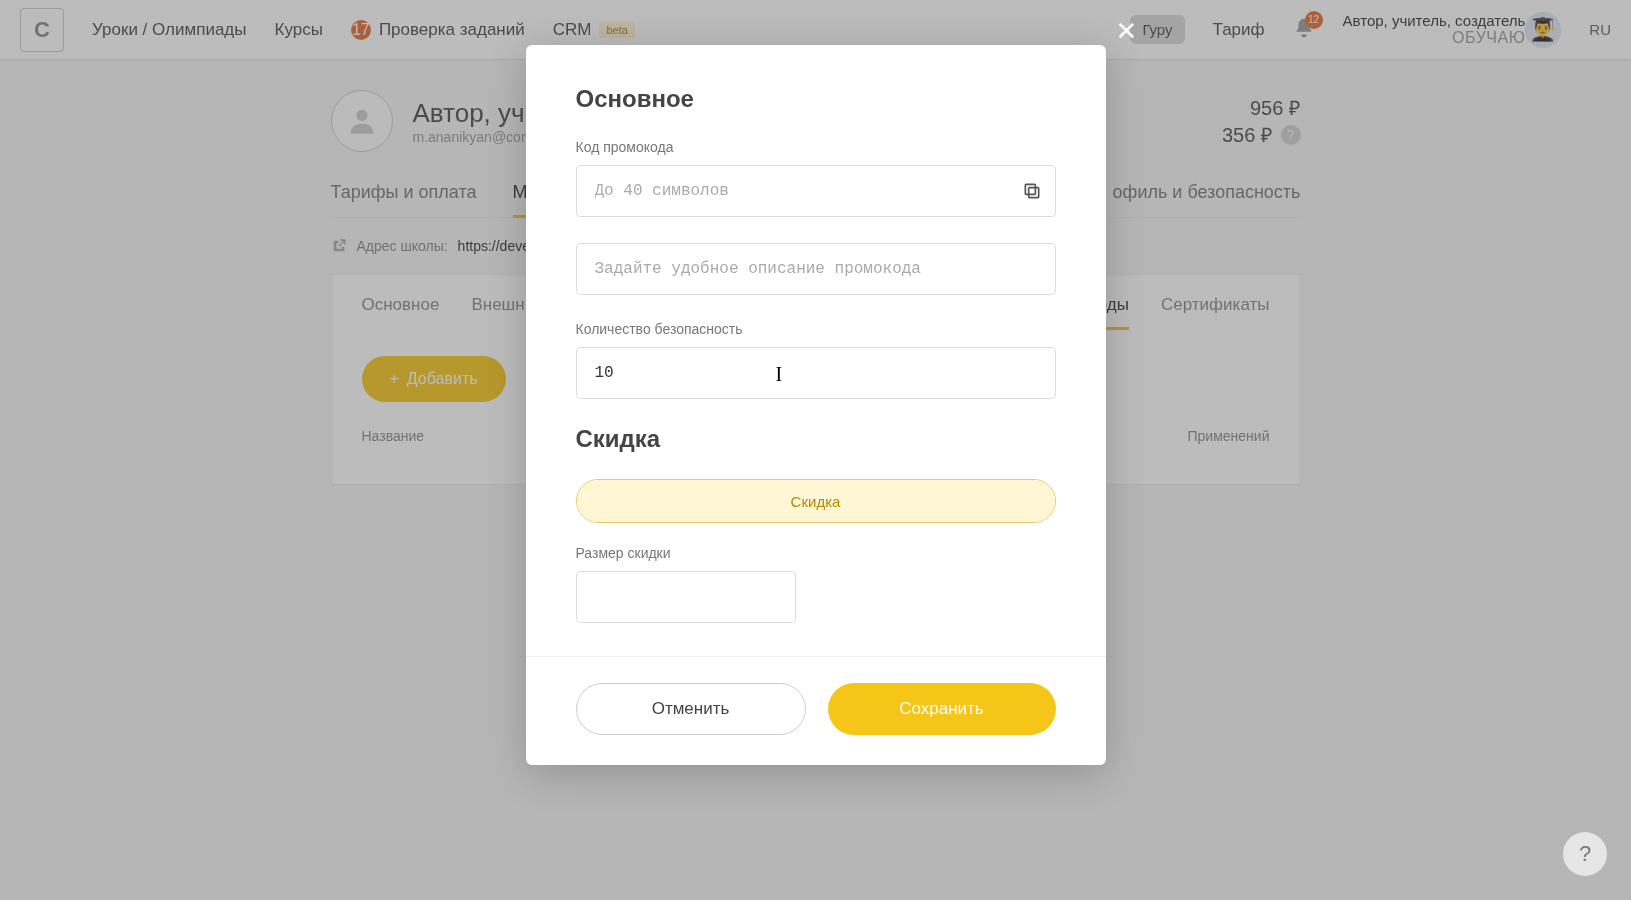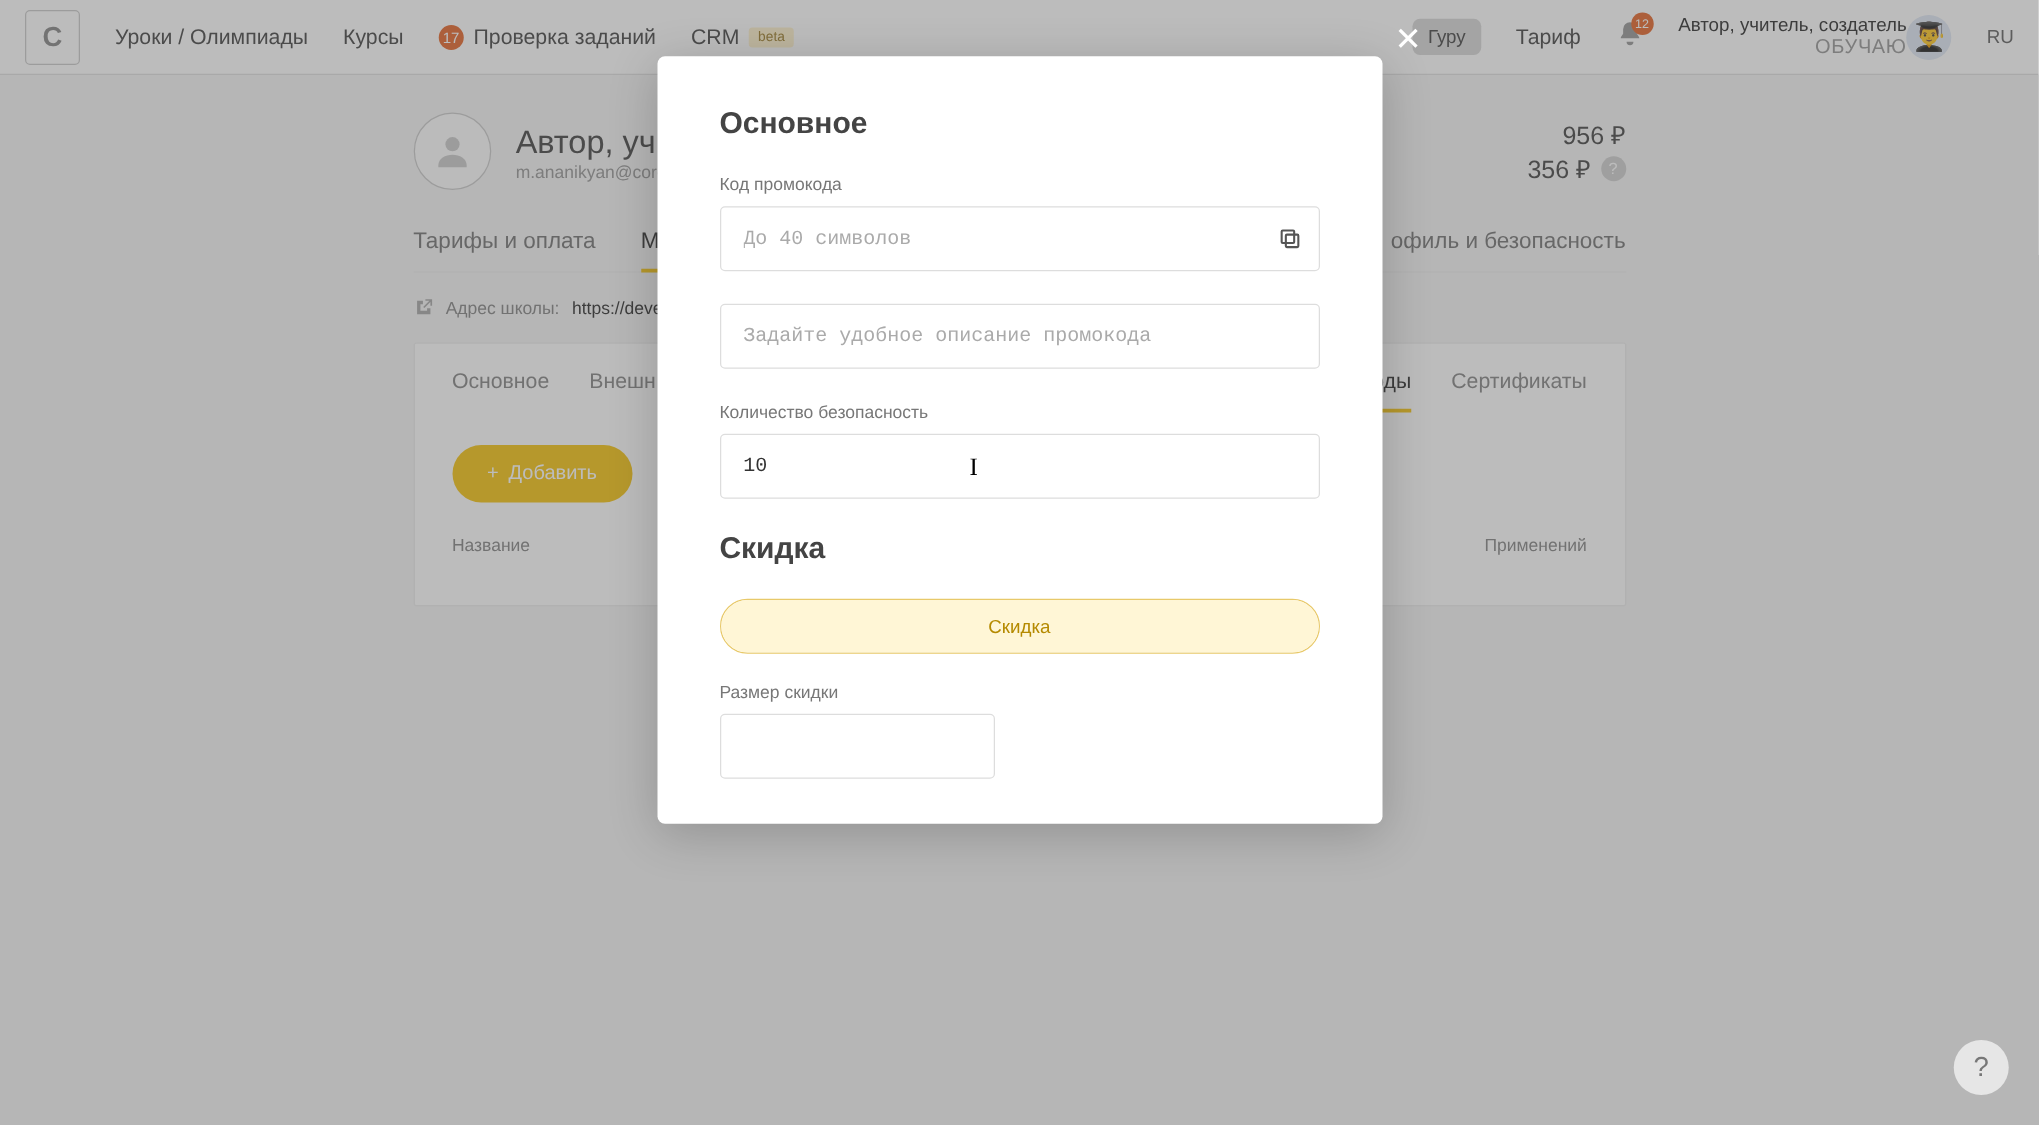--- a/index.html
+++ b/index.html
@@ -39,21 +39,21 @@
   font-size: 17px;
   color: #4a4a4a;
   cursor: pointer;
   display: flex;
   align-items: center;
   gap: 8px;
 }
 .badge-orange {
   background: #e66a2f;
   color: #fff;
-  font-size: 12px;
+  font-size: 16px;
   border-radius: 50%;
   width: 20px;
   height: 20px;
   display: inline-flex;
   align-items: center;
   justify-content: center;
 }
 .beta-tag {
   background: #fff3cd;
   color: #a08030;
@@ -399,18 +399,22 @@
       <div class="segment">
         <div class="seg-active">Скидка</div>
       </div>
 
       <div class="field">
         <label class="field-label">Размер скидки</label>
         <input class="half-input" style="">
       </div>
     </div>
 
+    <div class="modal-footer">
+      <button class="btn btn-ghost">Отменить</button>
+      <button class="btn btn-primary">Сохранить</button>
+    </div>
   </div>
 </div>
 
 <div class="help-fab">
   <span>?</span>
 </div>
 
 </body></html>

